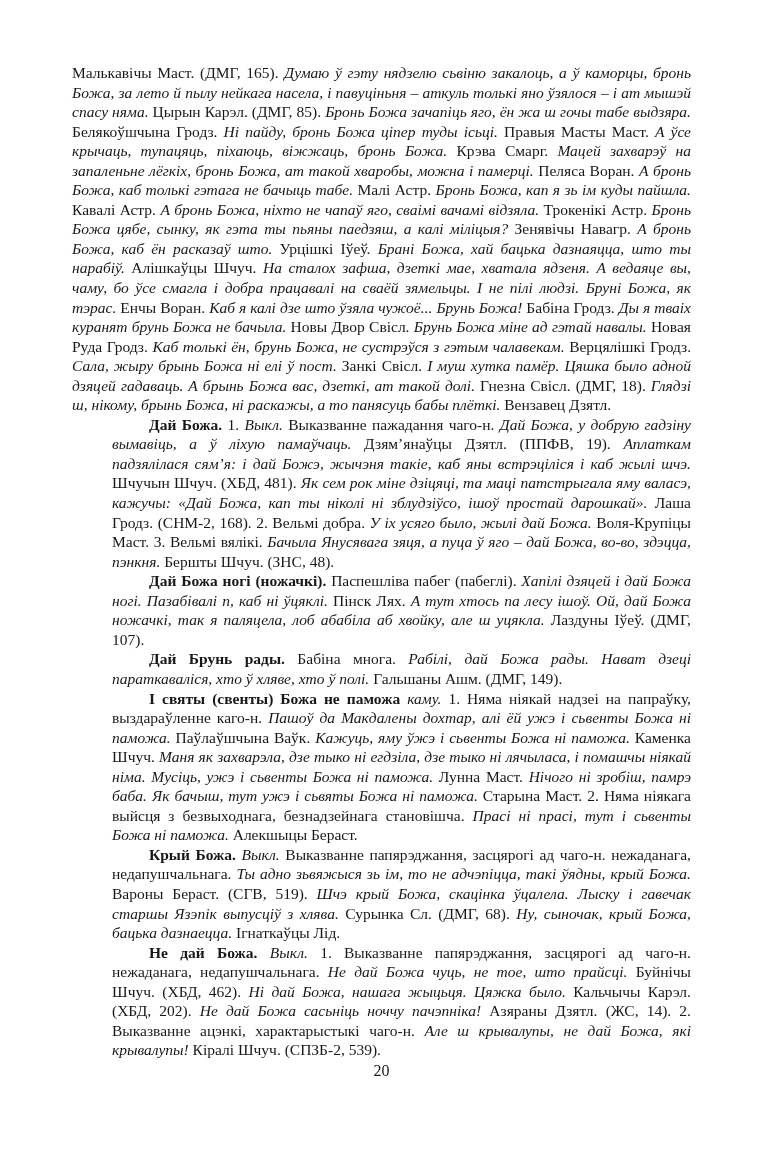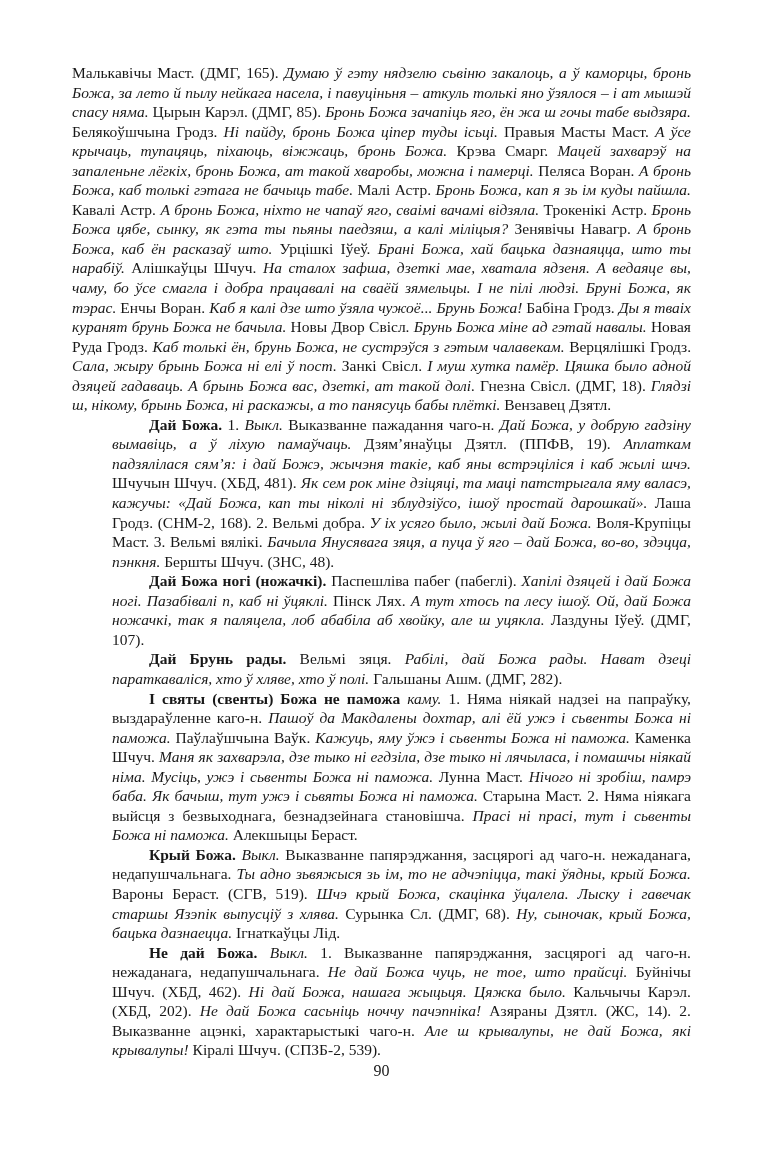--- a/index.html
+++ b/index.html
@@ -45,19 +45,19 @@
   }
 </style>
 </head>
 <body>
 
 <div class="page">
   <div class="body-text">
       <p class="para"><span class="run-normal">Малькавічы Маст. (ДМГ, 165). </span><span class="run-italic">Думаю ў гэту нядзелю сьвіню закалоць, а ў каморцы, бронь Божа, за лето й пылу нейкага насела, і павуціньня – аткуль толькі яно ўзялося – і ат мышэй спасу няма. </span><span class="run-normal">Цырын Карэл. (ДМГ, 85). </span><span class="run-italic">Бронь Божа зачапіць яго, ён жа ш гочы табе выдзяра. </span><span class="run-normal">Белякоўшчына Гродз. </span><span class="run-italic">Ні пайду, бронь Божа ціпер туды ісьці. </span><span class="run-normal">Правыя Масты Маст. </span><span class="run-italic">А ўсе крычаць, тупацяць, піхаюць, віжжаць, бронь Божа. </span><span class="run-normal">Крэва Смарг. </span><span class="run-italic">Мацей захварэў на запаленьне лёгкіх, бронь Божа, ат такой хваробы, можна і памерці. </span><span class="run-normal">Пеляса Воран. </span><span class="run-italic">А бронь Божа, каб толькі гэтага не бачыць табе. </span><span class="run-normal">Малі Астр. </span><span class="run-italic">Бронь Божа, кап я зь ім куды пайшла. </span><span class="run-normal">Кавалі Астр. </span><span class="run-italic">А бронь Божа, ніхто не чапаў яго, сваімі вачамі відзяла. </span><span class="run-normal">Трокенікі Астр. </span><span class="run-italic">Бронь Божа цябе, сынку, як гэта ты пьяны паедзяш, а калі міліцыя? </span><span class="run-normal">Зенявічы Навагр. </span><span class="run-italic">А бронь Божа, каб ён расказаў што. </span><span class="run-normal">Урцішкі Іўеў. </span><span class="run-italic">Брані Божа, хай бацька дазнаяцца, што ты нарабіў. </span><span class="run-normal">Алішкаўцы Шчуч. </span><span class="run-italic">На сталох зафша, дзеткі мае, хватала ядзеня. А ведаяце вы, чаму, бо ўсе смагла і добра працавалі на сваёй зямельцы. І не пілі людзі. Бруні Божа, як тэрас. </span><span class="run-normal">Енчы Воран. </span><span class="run-italic">Каб я калі дзе што ўзяла чужоё... Брунь Божа! </span><span class="run-normal">Бабіна Гродз. </span><span class="run-italic">Ды я тваіх куранят брунь Божа не бачыла. </span><span class="run-normal">Новы Двор Свісл. </span><span class="run-italic">Брунь Божа міне ад гэтай навалы. </span><span class="run-normal">Новая Руда Гродз. </span><span class="run-italic">Каб толькі ён, брунь Божа, не сустрэўся з гэтым чалавекам. </span><span class="run-normal">Верцялішкі Гродз. </span><span class="run-italic">Сала, жыру брынь Божа ні елі ў пост. </span><span class="run-normal">Занкі Свісл. </span><span class="run-italic">І муш хутка памёр. Цяшка было адной дзяцей гадаваць. А брынь Божа вас, дзеткі, ат такой долі. </span><span class="run-normal">Гнезна Свісл. (ДМГ, 18). </span><span class="run-italic">Глядзі ш, нікому, брынь Божа, ні раскажы, а то панясуць бабы плёткі. </span><span class="run-normal">Вензавец Дзятл.</span></p>
       <p class="para indent"><span class="run-bold">Дай Божа. </span><span class="run-normal">1. </span><span class="run-italic">Выкл. </span><span class="run-normal">Выказванне пажадання чаго-н. </span><span class="run-italic">Дай Божа, у добрую гадзіну вымавіць, а ў ліхую памаўчаць. </span><span class="run-normal">Дзям’янаўцы Дзятл. (ППФВ, 19). </span><span class="run-italic">Аплаткам падзялілася сям’я: і дай Божэ, жычэня такіе, каб яны встрэціліся і каб жылі шчэ. </span><span class="run-normal">Шчучын Шчуч. (ХБД, 481). </span><span class="run-italic">Як сем рок міне дзіцяці, та маці патстрыгала яму валасэ, кажучы: «Дай Божа, кап ты ніколі ні зблудзіўсо, ішоў простай дарошкай». </span><span class="run-normal">Лаша Гродз. (СНМ-2, 168). 2. Вельмі добра. </span><span class="run-italic">У іх усяго было, жылі дай Божа. </span><span class="run-normal">Воля-Крупіцы Маст. 3. Вельмі вялікі. </span><span class="run-italic">Бачыла Янусявага зяця, а пуца ў яго – дай Божа, во-во, здэцца, пэнкня. </span><span class="run-normal">Бершты Шчуч. (ЗНС, 48).</span></p>
       <p class="para indent"><span class="run-bold">Дай Божа ногі (ножачкі). </span><span class="run-normal">Паспешліва пабег (пабеглі). </span><span class="run-italic">Хапілі дзяцей і дай Божа ногі. Пазабівалі п, каб ні ўцяклі. </span><span class="run-normal">Пінск Лях. </span><span class="run-italic">А тут хтось па лесу ішоў. Ой, дай Божа ножачкі, так я паляцела, лоб абабіла аб хвойку, але ш уцякла. </span><span class="run-normal">Лаздуны Іўеў. (ДМГ, 107).</span></p>
-      <p class="para indent"><span class="run-bold">Дай Брунь рады. </span><span class="run-normal">Вельмі зяця. </span><span class="run-italic">Рабілі, дай Божа рады. Нават дзеці параткаваліся, хто ў хляве, хто ў полі. </span><span class="run-normal">Гальшаны Ашм. (ДМГ, 282).</span></p>
+      <p class="para indent"><span class="run-bold">Дай Брунь рады. </span><span class="run-normal">Бабіна многа. </span><span class="run-italic">Рабілі, дай Божа рады. Нават дзеці параткаваліся, хто ў хляве, хто ў полі. </span><span class="run-normal">Гальшаны Ашм. (ДМГ, 149).</span></p>
       <p class="para indent"><span class="run-bold">І святы (свенты) Божа не паможа </span><span class="run-italic">каму. </span><span class="run-normal">1. Няма ніякай надзеі на папраўку, выздараўленне каго-н. </span><span class="run-italic">Пашоў да Макдалены дохтар, алі ёй ужэ і сьвенты Божа ні паможа. </span><span class="run-normal">Паўлаўшчына Ваўк. </span><span class="run-italic">Кажуць, яму ўжэ і сьвенты Божа ні паможа. </span><span class="run-normal">Каменка Шчуч. </span><span class="run-italic">Маня як захварэла, дзе тыко ні егдзіла, дзе тыко ні лячыласа, і помашчы ніякай німа. Мусіць, ужэ і сьвенты Божа ні паможа. </span><span class="run-normal">Лунна Маст. </span><span class="run-italic">Нічого ні зробіш, памрэ баба. Як бачыш, тут ужэ і сьвяты Божа ні паможа. </span><span class="run-normal">Старына Маст. 2. Няма ніякага выйсця з безвыходнага, безнадзейнага становішча. </span><span class="run-italic">Прасі ні прасі, тут і сьвенты Божа ні паможа. </span><span class="run-normal">Алекшыцы Бераст.</span></p>
       <p class="para indent"><span class="run-bold">Крый Божа. </span><span class="run-italic">Выкл. </span><span class="run-normal">Выказванне папярэджання, засцярогі ад чаго-н. нежаданага, недапушчальнага. </span><span class="run-italic">Ты адно зьвяжыся зь ім, то не адчэпіцца, такі ўядны, крый Божа. </span><span class="run-normal">Вароны Бераст. (СГВ, 519). </span><span class="run-italic">Шчэ крый Божа, скацінка ўцалела. Лыску і гавечак старшы Язэпік выпусціў з хлява. </span><span class="run-normal">Сурынка Сл. (ДМГ, 68). </span><span class="run-italic">Ну, сыночак, крый Божа, бацька дазнаецца. </span><span class="run-normal">Ігнаткаўцы Лід.</span></p>
       <p class="para indent"><span class="run-bold">Не дай Божа. </span><span class="run-italic">Выкл. </span><span class="run-normal">1. Выказванне папярэджання, засцярогі ад чаго-н. нежаданага, недапушчальнага. </span><span class="run-italic">Не дай Божа чуць, не тое, што прайсці. </span><span class="run-normal">Буйнічы Шчуч. (ХБД, 462). </span><span class="run-italic">Ні дай Божа, нашага жыцьця. Цяжка было. </span><span class="run-normal">Кальчычы Карэл. (ХБД, 202). </span><span class="run-italic">Не дай Божа сасьніць ноччу пачэпніка! </span><span class="run-normal">Азяраны Дзятл. (ЖС, 14). 2. Выказванне ацэнкі, характарыстыкі чаго-н. </span><span class="run-italic">Але ш крывалупы, не дай Божа, які крывалупы! </span><span class="run-normal">Кіралі Шчуч. (СПЗБ-2, 539).</span></p>
     </div>
-  <div class="page-number">90</div>
+  <div class="page-number">20</div>
 </div>
 
 </body></html>

